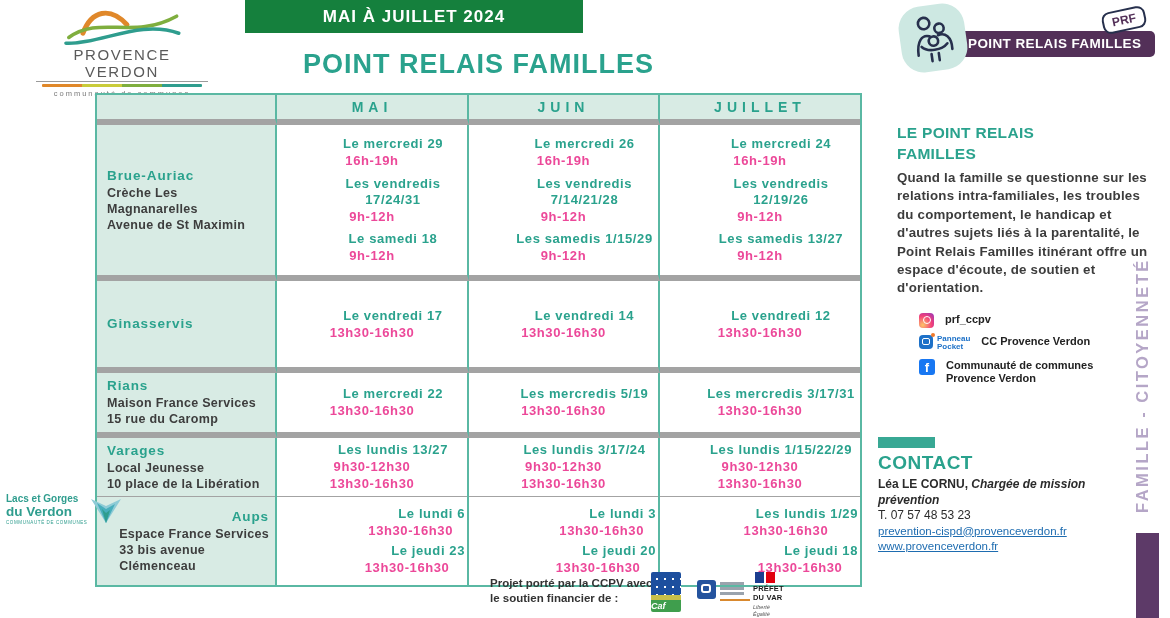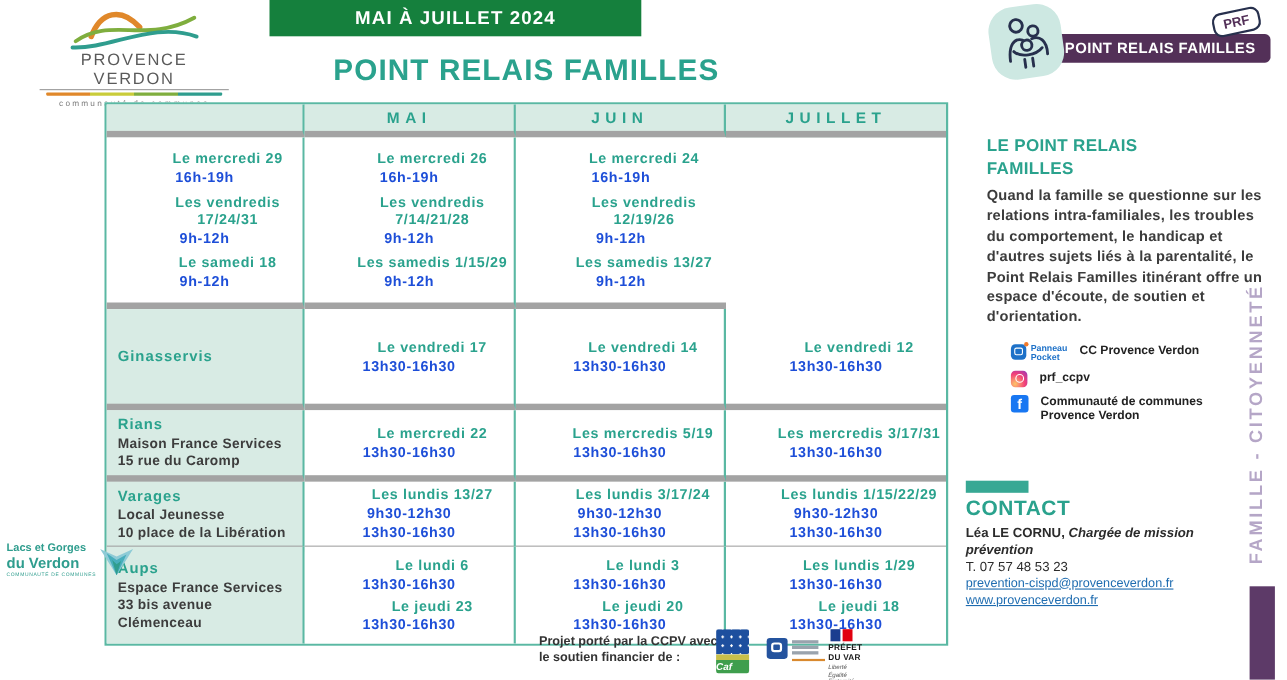--- a/index.html
+++ b/index.html
@@ -29,31 +29,31 @@
     border-radius:22px;transform:rotate(-8deg);z-index:2;display:flex;align-items:center;justify-content:center;}
   .prf-badge{position:absolute;right:2px;top:7px;background:#fff;border:2.5px solid #27304d;
     border-radius:8px;color:#533058;font-weight:800;font-size:12px;padding:2px 8px;
     transform:rotate(-12deg);z-index:3;}
   
   .schedule{position:absolute;left:95px;top:93px;width:767px;border:2px solid #5ab8a3;box-sizing:border-box;background:#fff;}
   .trow{display:grid;grid-template-columns:180px 192px 191px 200px;}
   .row-h{height:30px}.row-0{height:156px}.row-1{height:92px}.row-2{height:65px}.row-3{height:59px}.row-4{height:88px}
   .tcell{border-right:2px solid #5ab8a3;border-bottom:6px solid #a3a3a3;box-sizing:border-box;min-width:0;}
   .trow .tcell:last-child{border-right:none;}
-  .trow:last-child .tcell{border-bottom:none;}
+  .trow:last-child .tcell{border-bottom:none;align-items:flex-end;}
   .head-cell{background:#d8ebe4;display:flex;align-items:center;justify-content:center;}
   .month-head{color:#2aa28d;font-weight:800;font-size:14px;letter-spacing:5px;}
   .loc-cell{background:#d8ebe4;display:flex;flex-direction:column;justify-content:center;padding:4px 6px 4px 10px;}
   .loc-name{color:#2aa28d;font-weight:800;font-size:13.5px;letter-spacing:.9px;margin-bottom:2px;}
   .loc-details{color:#3d3d3d;font-size:12.5px;font-weight:600;line-height:16px;white-space:pre-line;letter-spacing:.3px;}
   .sched-cell{background:#fff;display:flex;flex-direction:column;justify-content:space-evenly;
     align-items:center;text-align:center;padding:4px 2px;}
   .entry{display:flex;flex-direction:column;gap:1px;}
   .day{color:#2aa28d;font-weight:800;font-size:13px;letter-spacing:.6px;white-space:pre-line;line-height:16px;padding-left:42px;}
-  .time{color:#1d4ed8;font-weight:700;font-size:13px;letter-spacing:.6px;line-height:16px;}
+  .time{color:#ec4899;font-weight:700;font-size:13px;letter-spacing:.6px;line-height:16px;}
   
   .sidebar{position:absolute;left:897px;top:122px;width:252px;}
   .about-title{color:#2aa28d;font-weight:800;font-size:15.5px;line-height:21px;letter-spacing:.3px;width:200px;}
   .about-text{margin-top:5px;color:#3c3c3c;font-weight:700;font-size:13.3px;line-height:18.4px;letter-spacing:.2px;}
   .social{margin:15px 0 0 22px;display:flex;flex-direction:column;gap:7px;}
   .social-row{display:flex;align-items:flex-start;gap:11px;font-size:11px;color:#222;font-weight:600;line-height:13px;}
   .icon-ig{width:15px;height:15px;border-radius:4px;flex:0 0 auto;
     background:radial-gradient(circle at 25% 80%,#fdc468,#f23f79 55%,#9b36b7 95%);
     display:inline-flex;align-items:center;justify-content:center;}
   .ig-ring{width:6px;height:6px;border:1.5px solid #fff;border-radius:50%;}
@@ -140,20 +140,26 @@
 </div>
 
 <div class="schedule">
     <div class="trow row-h">
       <div class="tcell head-cell"></div>
       <div class="tcell head-cell month-head">MAI</div>
       <div class="tcell head-cell month-head">JUIN</div>
       <div class="tcell head-cell month-head">JUILLET</div>
     </div>
     <div class="trow row-0">
+      <div class="tcell loc-cell">
+        <div class="loc-name">Brue-Auriac</div>
+        <div class="loc-details">Crèche Les
+Magnanarelles
+Avenue de St Maximin</div>
+      </div>
       <div class="tcell sched-cell">
         <div class="entry">
           <div class="day">Le mercredi 29</div>
           <div class="time">16h-19h</div>
         </div>
         <div class="entry">
           <div class="day">Les vendredis
 17/24/31</div>
           <div class="time">9h-12h</div>
         </div>
@@ -306,38 +312,38 @@
           <div class="time">13h30-16h30</div>
         </div>
       </div>
     </div>
   </div>
 
 <div class="sidebar">
   <div class="about-title">LE POINT RELAIS FAMILLES</div>
   <div class="about-text">Quand la famille se questionne sur les relations intra-familiales, les troubles du comportement, le handicap et d'autres sujets liés à la parentalité, le Point Relais Familles itinérant offre un espace d'écoute, de soutien et d'orientation.</div>
   <div class="social">
+    <div class="social-row">
+      <span class="icon-ig">
+          <span class="ig-ring"></span>
+        </span>
+      <span>prf_ccpv</span>
+    </div>
     <div class="social-row">
       <span class="icon-pp">
           <span class="pp-in"></span>
           <span class="pp-dot"></span>
         </span>
       <span class="pp-brand">
         <span>Panneau</span>
         <span>Pocket</span>
       </span>
       <span>CC Provence Verdon</span>
     </div>
     <div class="social-row">
-      <span class="icon-ig">
-          <span class="ig-ring"></span>
-        </span>
-      <span>prf_ccpv</span>
-    </div>
-    <div class="social-row">
       <span class="icon-fb"></span>
       <span>
         <span>Communauté de communes</span><br>
         <span>Provence Verdon</span>
       </span>
     </div>
   </div>
 </div>
 
 <div class="divider-bar"></div>

